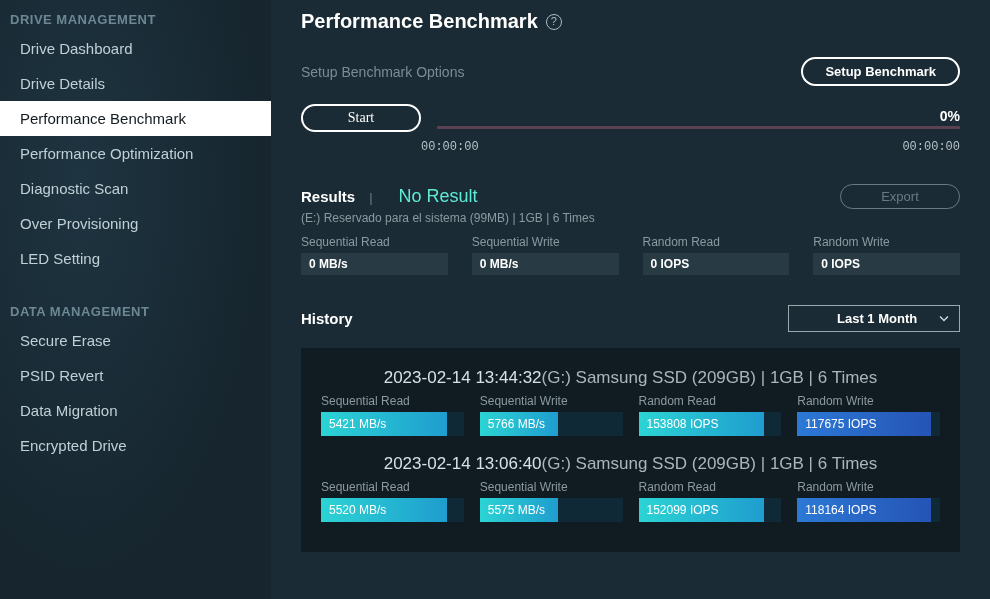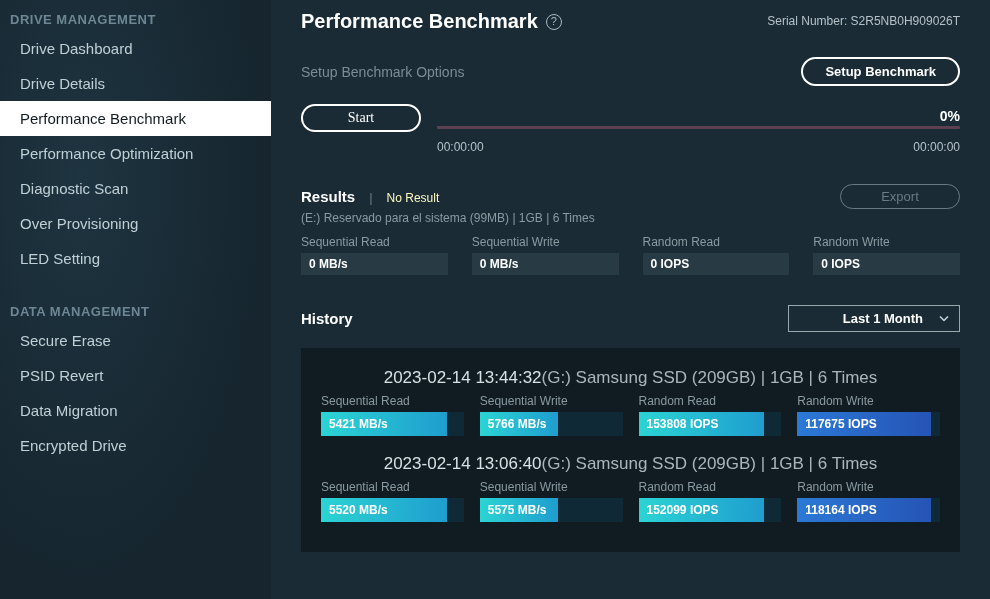--- a/index.html
+++ b/index.html
@@ -106,35 +106,35 @@
     width: 120px;
     padding: 4px 0;
     font-size: 14px;
     text-align: center;
     cursor: pointer;
     font-family: Liberation Serif, serif;
   }
   .progress-wrap { flex: 1; display: flex; flex-direction: column; align-items: stretch; }
   .progress-pct { text-align: right; color: #ffffff; font-size: 14px; font-weight: 600; margin-bottom: 2px; }
   .progress-bar { height: 3px; background: #5b4151; border-radius: 1px; }
-  .time-row { display: flex; gap: 16px; margin-bottom: 30px; }
+  .time-row { display: flex; margin-bottom: 30px; font-family: Liberation Mono, monospace; }
   .time-spacer { width: 120px; }
   .time-labels { flex: 1; display: flex; justify-content: space-between; color: #b6c2c8; font-size: 12px; margin-top: 2px; }
 
   
   .results-head {
     display: flex;
     align-items: center;
     justify-content: space-between;
     margin-bottom: 2px;
   }
   .results-title { display: flex; align-items: baseline; gap: 14px; color: #ffffff; }
   .results-title b { font-size: 15px; }
   .divider-pipe { color: #6a7a82; }
-  .no-result { color: #fef9c3; font-size: 12px; }
+  .no-result { color: #5eead4; font-size: 18px; margin-left: 12px; }
   .export-btn {
     border: 1px solid #6a7a82;
     color: #6a7a82;
     background: transparent;
     border-radius: 14px;
     width: 120px;
     padding: 4px 0;
     font-size: 13px;
     text-align: center;
     cursor: default;
@@ -163,21 +163,21 @@
   .dropdown {
     border: 1px solid #9aa8ae;
     background: #1a2b35;
     padding: 5px 36px 5px 48px;
     font-size: 13px;
     font-weight: 600;
     color: #ffffff;
     position: relative;
     cursor: pointer;
     min-width: 172px;
-    text-align: right;
+    text-align: left;
   }
   .dropdown .chev {
     position: absolute;
     right: 10px;
     top: 50%;
     transform: translateY(-55%);
     width: 10px; height: 10px;
   }
   .chev svg { display: block; }
 
@@ -201,21 +201,21 @@
   }
   .h-fill {
     position: absolute;
     left: 0; top: 0; bottom: 0;
   }
   .h-val {
     position: relative;
     margin-left: 8px;
     color: #ffffff;
     font-size: 12px;
-    font-weight: 700;
+    font-weight: 400;
   }
   .cyan-grad { background: linear-gradient(90deg, #2bd4d4 0%, #1f9dcf 100%); }
   .blue-grad { background: linear-gradient(90deg, #2c79d6 0%, #2554b5 100%); }
 </style>
 </head>
 <body>
 
 <div class="sidebar">
   <div>
     <div class="side-group-title">DRIVE MANAGEMENT</div>
@@ -237,23 +237,20 @@
   </div>
 </div>
 
 <div class="main">
 
   <div class="header-row">
     <div class="page-title">
       <span>Performance Benchmark</span>
       <span class="help-icon">?</span>
     </div>
-    <div class="serial">
-      <span>Serial Number: </span><span>S2R5NB0H909026T</span>
-    </div>
   </div>
 
   <div class="setup-row">
     <div class="setup-label">Setup Benchmark Options</div>
     <button class="pill-white">Setup Benchmark</button>
   </div>
 
   <div class="start-row">
     <button class="start-btn">Start</button>
     <div class="progress-wrap">

